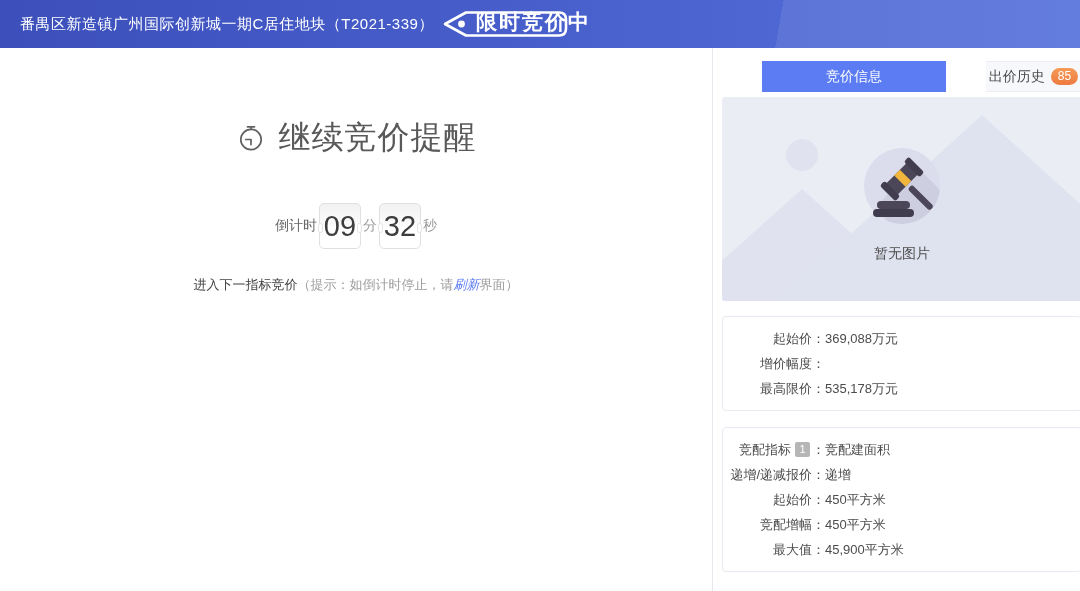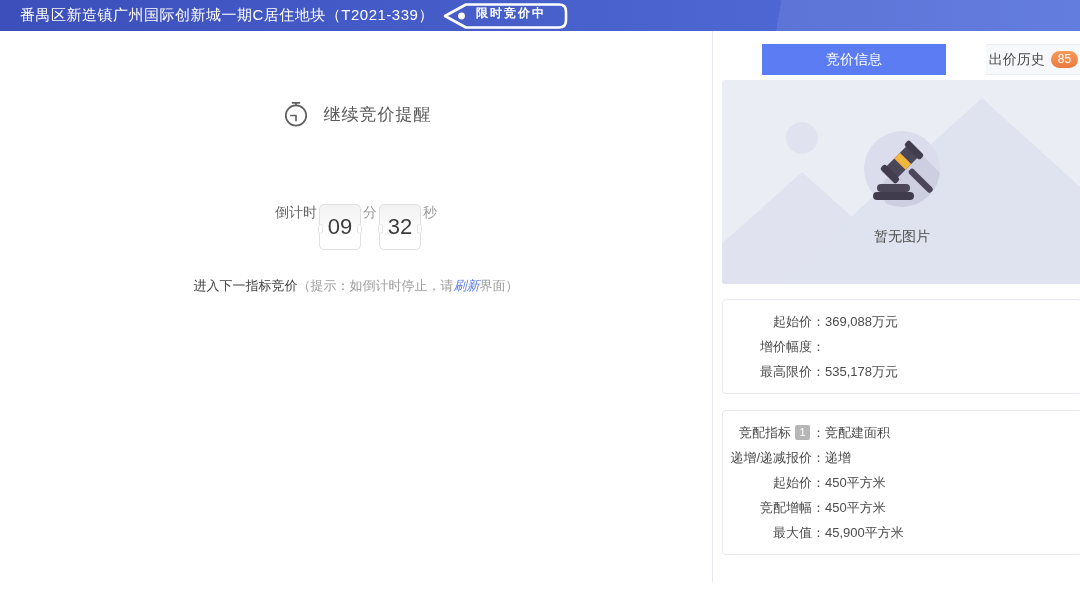--- a/index.html
+++ b/index.html
@@ -7,44 +7,44 @@
     --header-from:#3c4fbb;
     --header-to:#5470dc;
     --badge-orange:#ee7a40;
     --link-blue:#5677f0;
   }
   *{box-sizing:border-box;margin:0;padding:0;}
   html,body{width:1080px;height:591px;overflow:hidden;background:#fff;
     font-family:"Liberation Sans","DejaVu Sans",sans-serif;}
 
   
-  .topbar{height:31px;display:flex;align-items:center;padding-left:20px;
+  .topbar{height:48px;display:flex;align-items:center;padding-left:20px;
     background:linear-gradient(100deg,transparent 72%,rgba(255,255,255,.09) 72%),
                linear-gradient(90deg,var(--header-from),var(--header-to));
   }
   .topbar-title{color:#fff;font-size:15px;letter-spacing:.5px;}
   .status-tag{position:relative;height:28px;margin-left:6px;display:flex;align-items:center;}
   .status-tag svg{position:absolute;left:0;top:0;width:130px;height:28px;}
   .status-tag .tag-text{position:relative;padding:0 14px 4px 36px;color:#fff;
-    font-size:12px;font-weight:bold;letter-spacing:2px;white-space:nowrap;}
+    font-size:21px;font-weight:bold;letter-spacing:2px;white-space:nowrap;}
 
   
   .content{display:flex;height:551px;}
   .left-panel{flex:0 0 713px;border-right:1px solid #e7e8ee;text-align:center;}
   .right-panel{flex:1;padding-left:9px;}
   .right-inner{width:360px;}
 
   
   .reminder{margin-top:68px;display:inline-flex;align-items:center;gap:13px;}
-  .reminder-title{font-size:17px;color:#595959;letter-spacing:1px;}
+  .reminder-title{font-size:32px;color:#595959;letter-spacing:1px;}
   .countdown{margin-top:43px;display:inline-flex;align-items:center;gap:2px;}
   .cd-label{font-size:14px;color:#666;}
   .flip-box{position:relative;width:42px;height:46px;border:1px solid #e0e0e0;border-radius:5px;
     background:linear-gradient(#f2f2f2,#fbfbfb 49%,#fff 51%,#fff);
-    font-size:22px;color:#3d3d3d;display:flex;align-items:center;justify-content:center;margin-top:28px;}
+    font-size:29px;color:#3d3d3d;display:flex;align-items:center;justify-content:center;}
   .flip-box::before,.flip-box::after{content:"";position:absolute;top:19px;width:3px;height:8px;
     background:#fff;border:1px solid #e4e4e4;border-radius:3px;}
   .flip-box::before{left:-2px;}
   .flip-box::after{right:-2px;}
   .cd-unit{font-size:14px;color:#9a9a9a;}
   .note-line{margin-top:27px;font-size:13px;color:#9b9b9b;}
   .note-lead{color:#3f3f3f;font-weight:normal;}
   .note-link{color:var(--link-blue);cursor:pointer;font-style:italic;}
 
   

